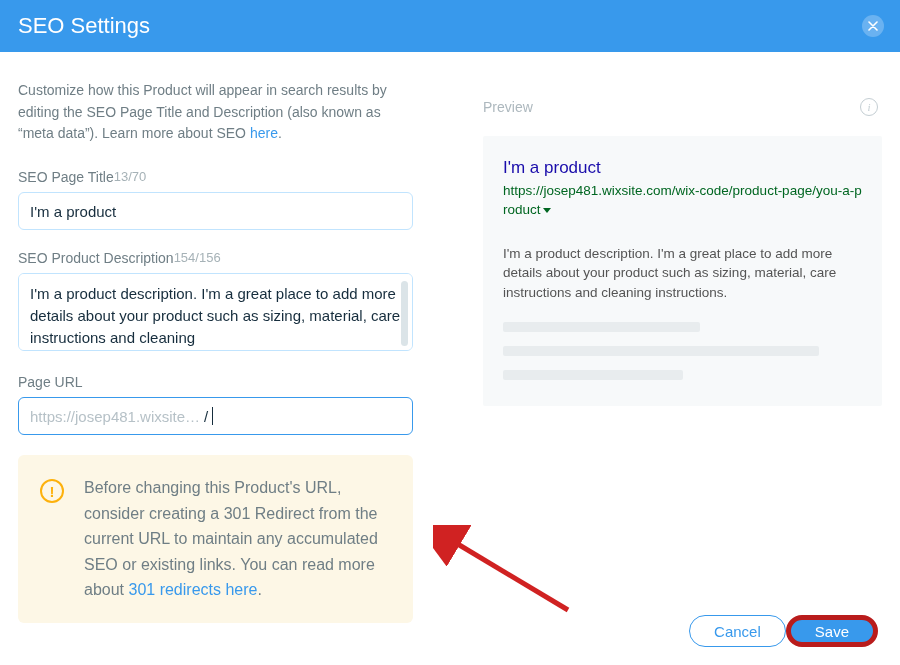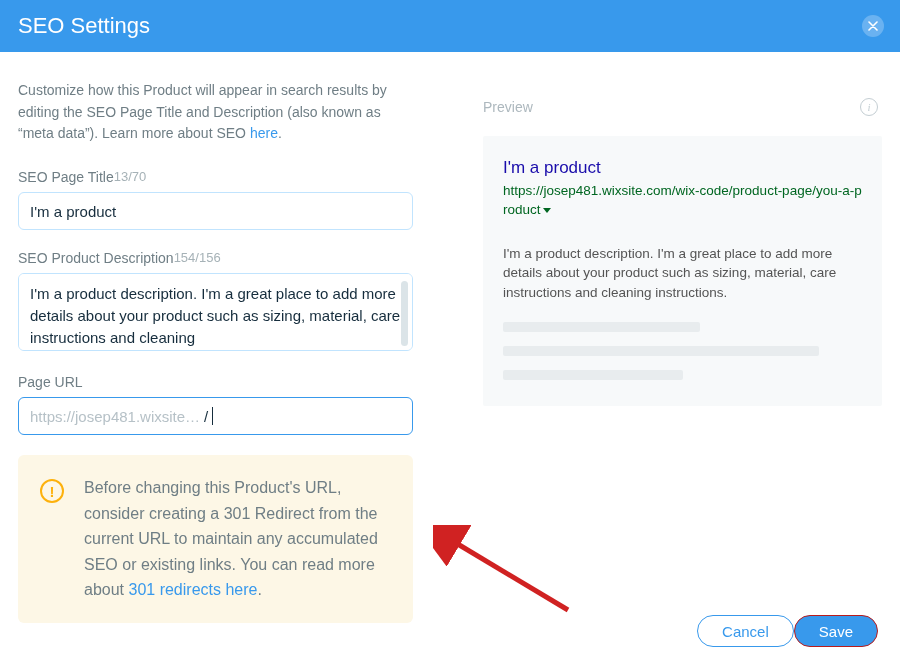--- a/index.html
+++ b/index.html
@@ -232,21 +232,21 @@
     justify-content: center;
     font-family: inherit;
   }
   .btn-secondary {
     background: #fff;
     border: 1px solid #3899ec;
     color: #3899ec;
   }
   .btn-primary {
     background: #3899ec;
-    border: 1px solid #b91c1c;
+    border: 5px solid #b91c1c;
     color: #fff;
   }
   
   .arrow {
     position: absolute;
     left: 433px;
     top: 525px;
     pointer-events: none;
   }
 </style>

